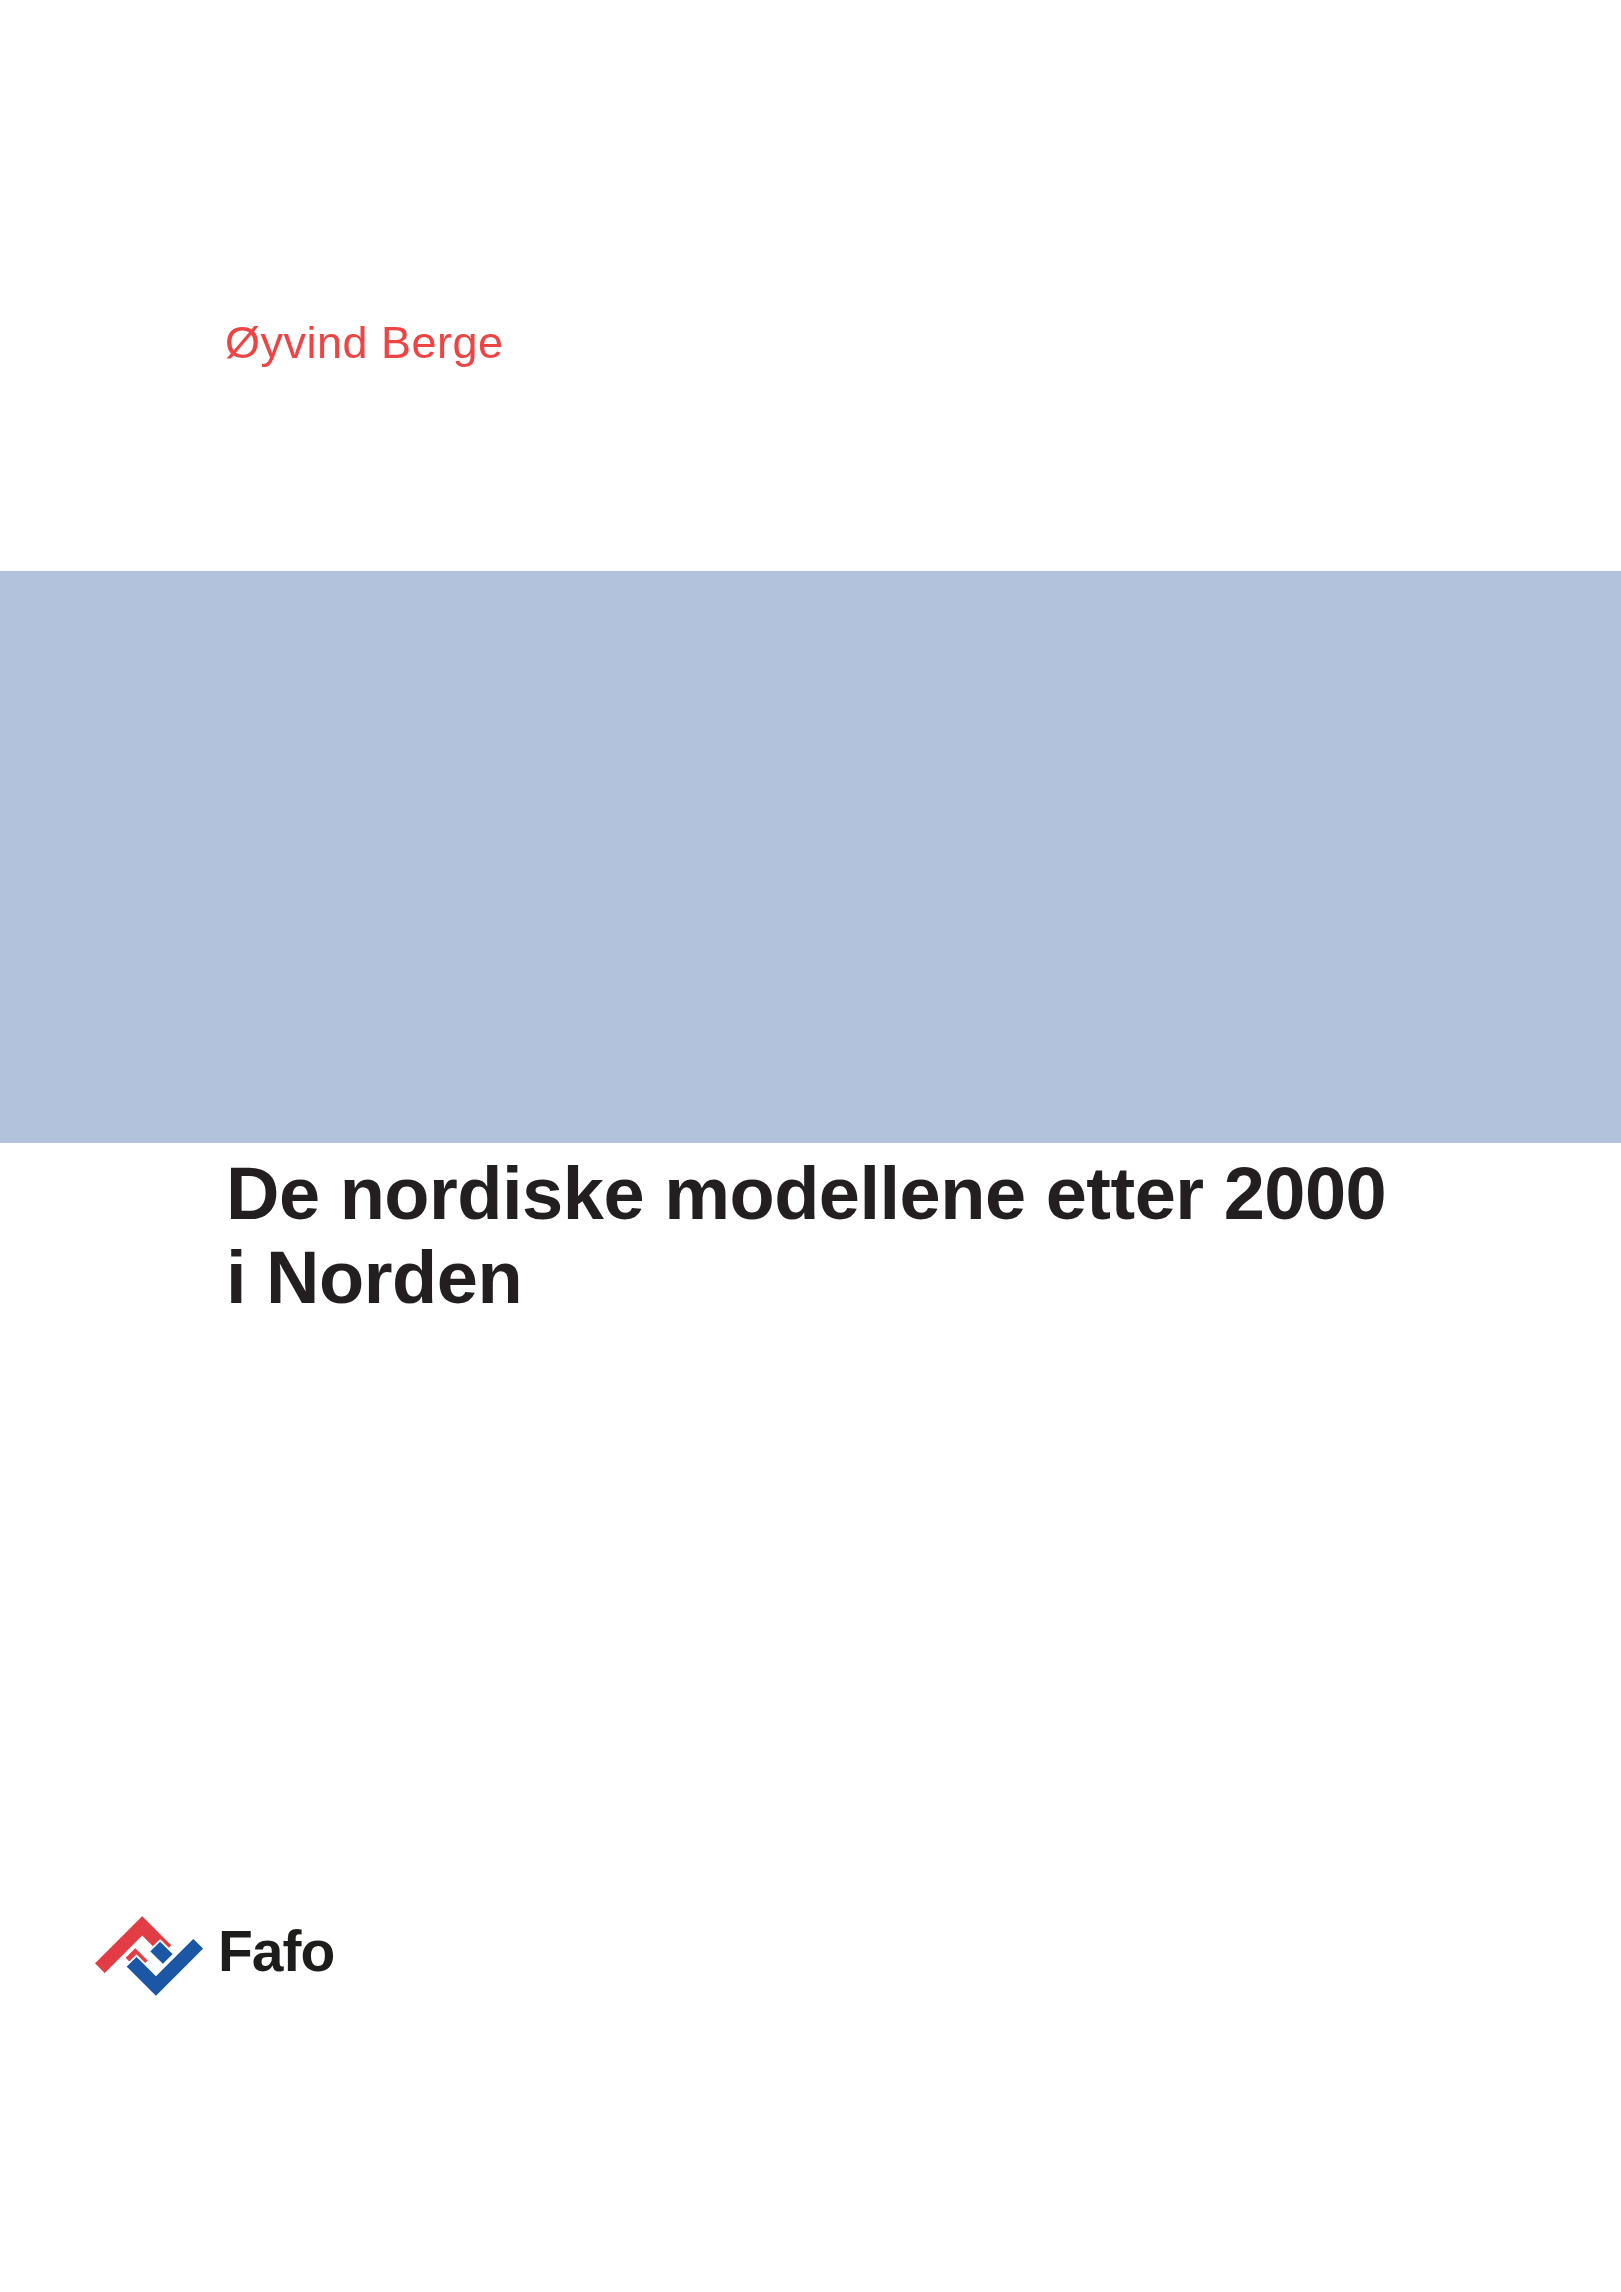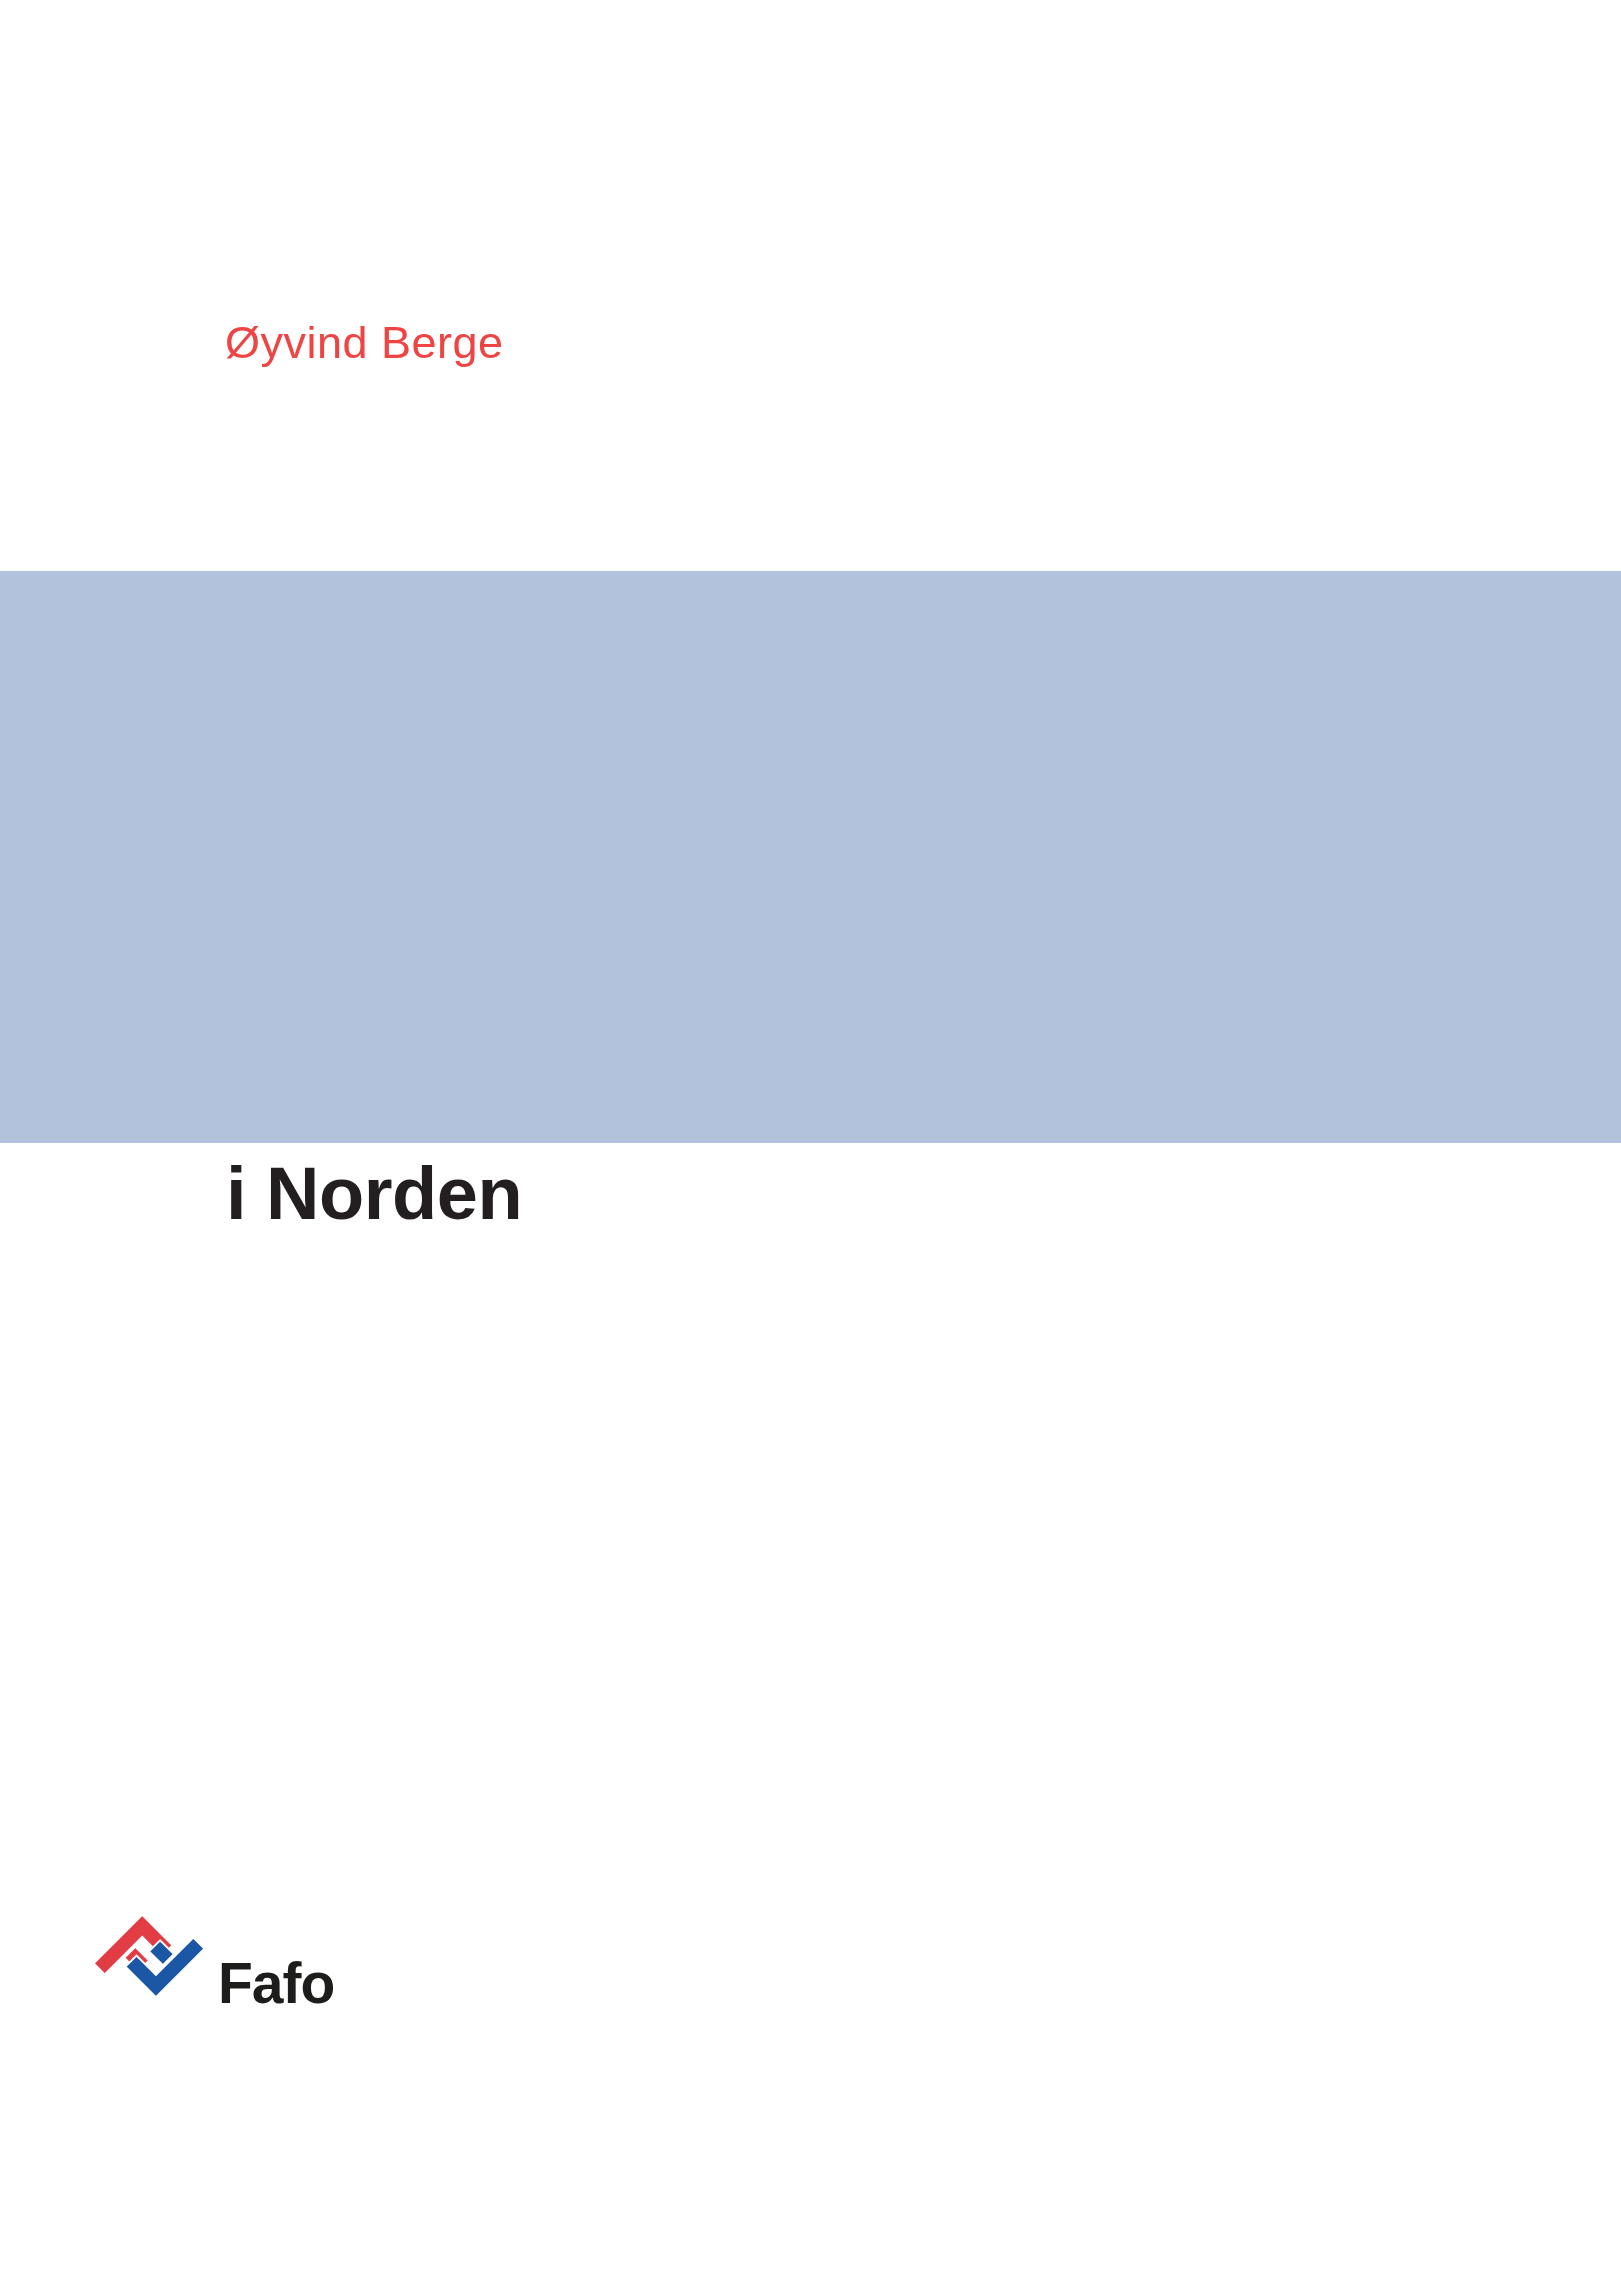--- a/index.html
+++ b/index.html
@@ -60,32 +60,32 @@
   .logo-text {
     position: absolute;
     left: 125px;
     top: 16.7px;
     font-size: 57px;
     font-weight: 700;
     letter-spacing: -1px;
     color: #1d1d1b;
     line-height: 1;
     white-space: nowrap;
-    margin-top: 32px;
   }
 </style>
 </head>
 <body>
 
 <div class="page">
 
   <div class="author">Øyvind Berge</div>
 
   <div class="band">
     <div class="title">
+      <span class="line">De nordiske modellene etter 2000</span>
       <span class="line">i Norden</span>
     </div>
   </div>
 
   <div class="logo">
     <svg class="logo-mark" viewBox="0 0 120 100" xmlns="http://www.w3.org/2000/svg" aria-hidden="true">
 
       <path d="M0,0 H44 V16 H16 V70 H0 Z M18,28 H38 V44 H18 Z" fill="#e23d45" stroke="#ffffff" stroke-width="2" stroke-linejoin="miter" transform="translate(50,9) rotate(45)"></path>
 
       <path d="M0,0 H44 V16 H16 V70 H0 Z M18,28 H38 V44 H18 Z" fill="#1b57a4" stroke="#ffffff" stroke-width="2" stroke-linejoin="miter" transform="translate(64,93) rotate(225)"></path>

